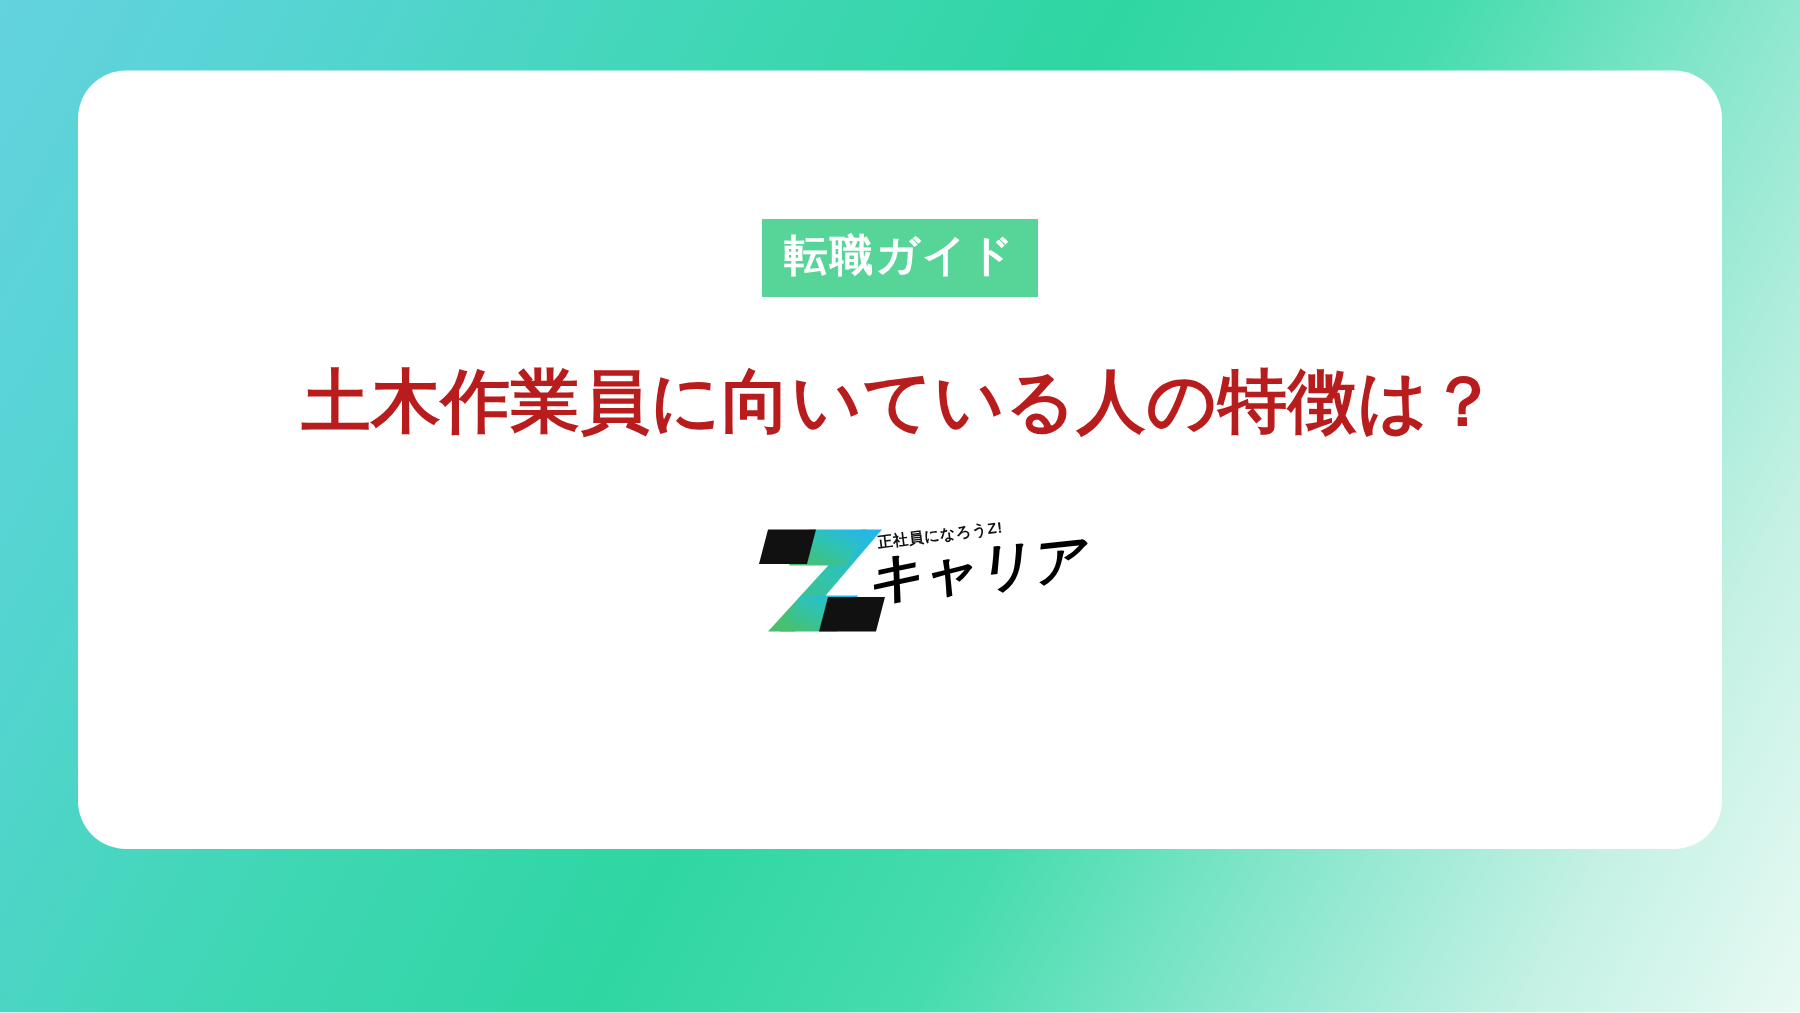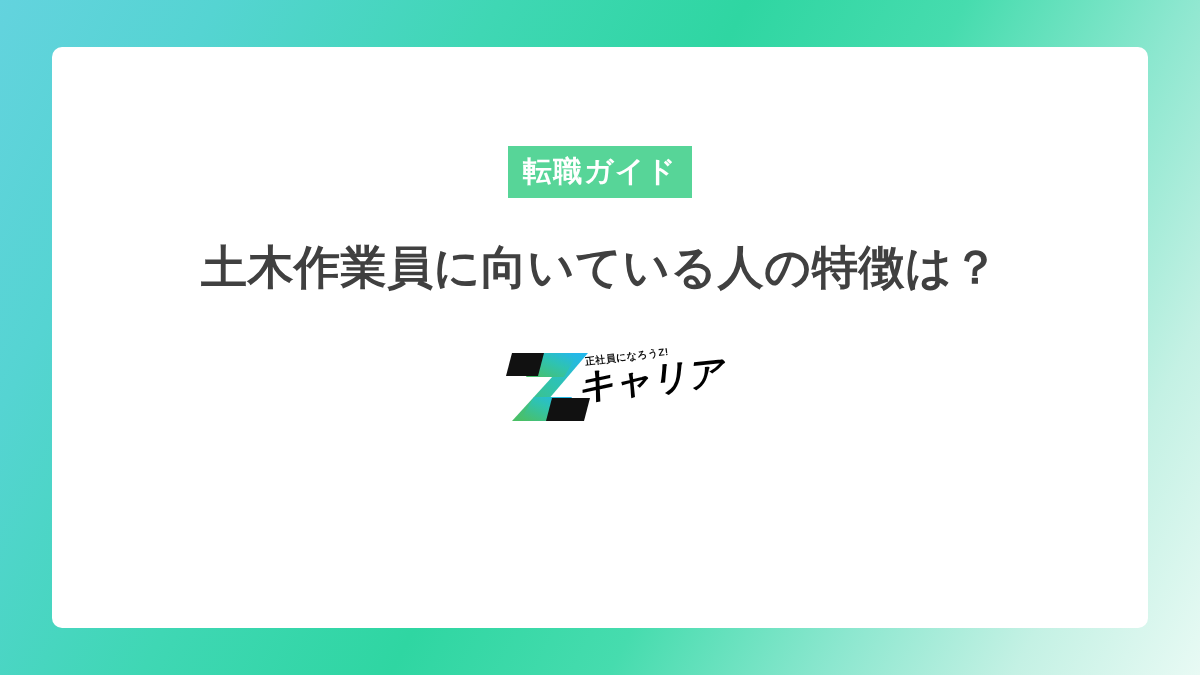--- a/index.html
+++ b/index.html
@@ -18,23 +18,23 @@
         #3fd7b4 32%,
         #2fd6a2 48%,
         #46dcae 62%,
         #8ce7cf 76%,
         #c4f1e4 88%,
         #e8faf4 100%);
   }
   #card {
     position:absolute;
     left:52px; top:47px;
-    width:1096px; height:581px;
+    width:1096px; height:519px;
     background:#ffffff;
-    border-radius:10px;
+    border-radius:32px;
   }
   #content {
     position:absolute;
     left:0; top:0; right:0; bottom:0;
     display:flex;
     flex-direction:column;
     align-items:center;
   }
   .badge {
     margin-top:99px;
@@ -43,21 +43,21 @@
     font-size:29px;
     font-weight:700;
     letter-spacing:1.5px;
     line-height:1;
     padding:11px 15px 12px 15px;
     white-space:nowrap;
   }
   .title {
     margin-top:37px;
     text-align:center;
-    color:#404040;
+    color:#b91c1c;
     font-size:46px;
     font-weight:700;
     line-height:1.42;
     letter-spacing:0.5px;
   }
   .title-line { display:block; white-space:nowrap; }
 
   
   .logo {
     margin-top:47px;

